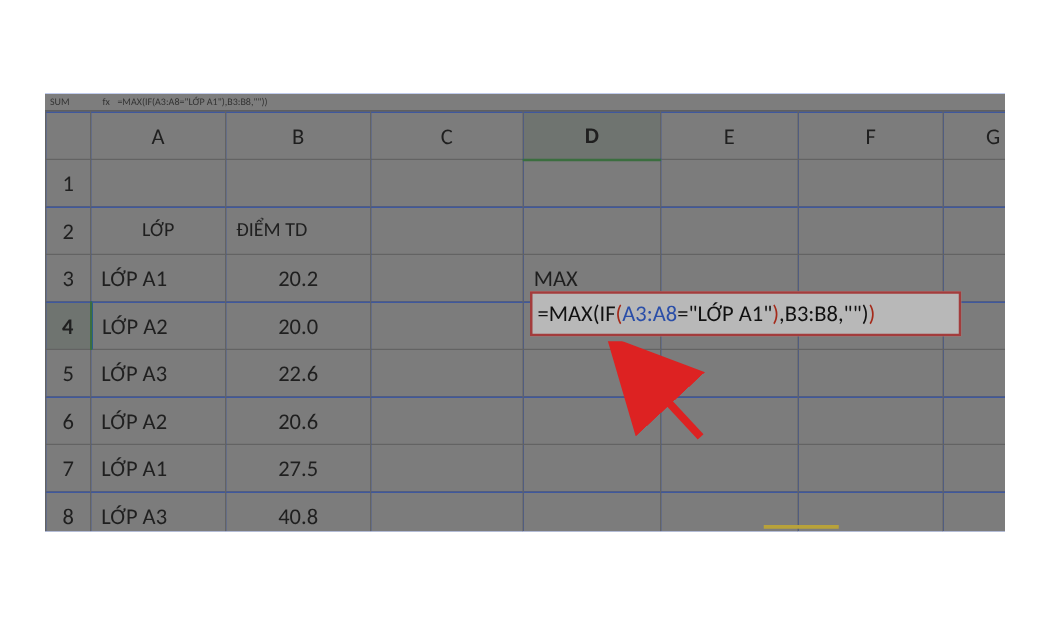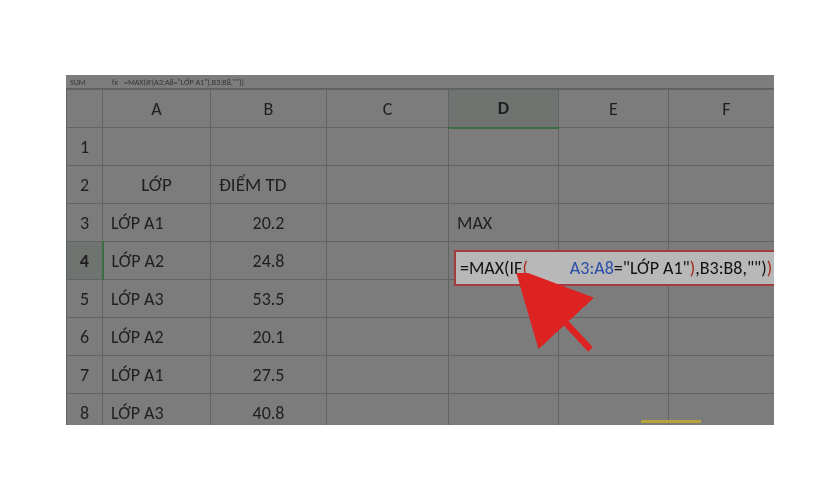--- a/index.html
+++ b/index.html
@@ -6,21 +6,21 @@
   body {
     background: #fff;
     font-family: "Segoe UI", Calibri, Arial, sans-serif;
     width: 840px;
     height: 500px;
     display: flex;
     align-items: center;
     justify-content: center;
   }
   .screenshot {
-    width: 708px;
+    width: 768px;
     height: 350px;
     position: relative;
     background: #1d4ed8;
     overflow: hidden;
     font-size: 0;
   }
   .formula-bar {
     height: 14px;
     background: #7d7d7d;
     border-bottom: 1px solid #5f5f5f;
@@ -70,38 +70,38 @@
     color: #1f1f1f;
     background: #7c7c7c;
     font-size: 18px;
   }
   .grid .rowhead.active {
     background: #6f7470;
     border-right: 2px solid #3b6e3f;
     font-weight: 700;
   }
   .grid td.num { text-align: center; }
-  .grid td.header { font-size: 19px; }
+  .grid td.header { font-size: 16px; }
   .formula-box {
     position: absolute;
     left: 388px;
-    top: 175px;
+    top: 158px;
     width: 345px;
     height: 36px;
     background: #b8b8b8;
     border: 2px solid #a33c3c;
     display: flex;
     align-items: center;
     padding: 0 4px;
     font-size: 18px;
     font-family: Calibri, Arial, sans-serif;
     white-space: nowrap;
   }
   .fseg-black { color: #111; }
-  .fseg-blue  { color: #2a4ea8; margin-left: 42px; }
+  .fseg-blue  { color: #2a4ea8; }
   .fseg-red   { color: #a52a1a; }
   .arrow {
     position: absolute;
     left: 448px;
     top: 198px;
     width: 90px;
     height: 90px;
     pointer-events: none;
   }
   .highlight-yellow {
@@ -179,41 +179,41 @@
       <td class="num">20.2</td>
       <td></td>
       <td>MAX</td>
       <td></td>
           <td></td>
           <td></td>
     </tr>
     <tr>
       <th class="rowhead active">4</th>
       <td>LỚP A2</td>
-      <td class="num">24.8</td>
+      <td class="num">20.0</td>
       <td></td>
       <td></td>
       <td></td>
           <td></td>
           <td></td>
     </tr>
     <tr>
       <th class="rowhead">5</th>
       <td>LỚP A3</td>
-      <td class="num">53.5</td>
+      <td class="num">22.6</td>
       <td></td>
           <td></td>
           <td></td>
           <td></td>
           <td></td>
     </tr>
     <tr>
       <th class="rowhead">6</th>
       <td>LỚP A2</td>
-      <td class="num">20.1</td>
+      <td class="num">20.6</td>
       <td></td>
           <td></td>
           <td></td>
           <td></td>
           <td></td>
     </tr>
     <tr>
       <th class="rowhead">7</th>
       <td>LỚP A1</td>
       <td class="num">27.5</td>

